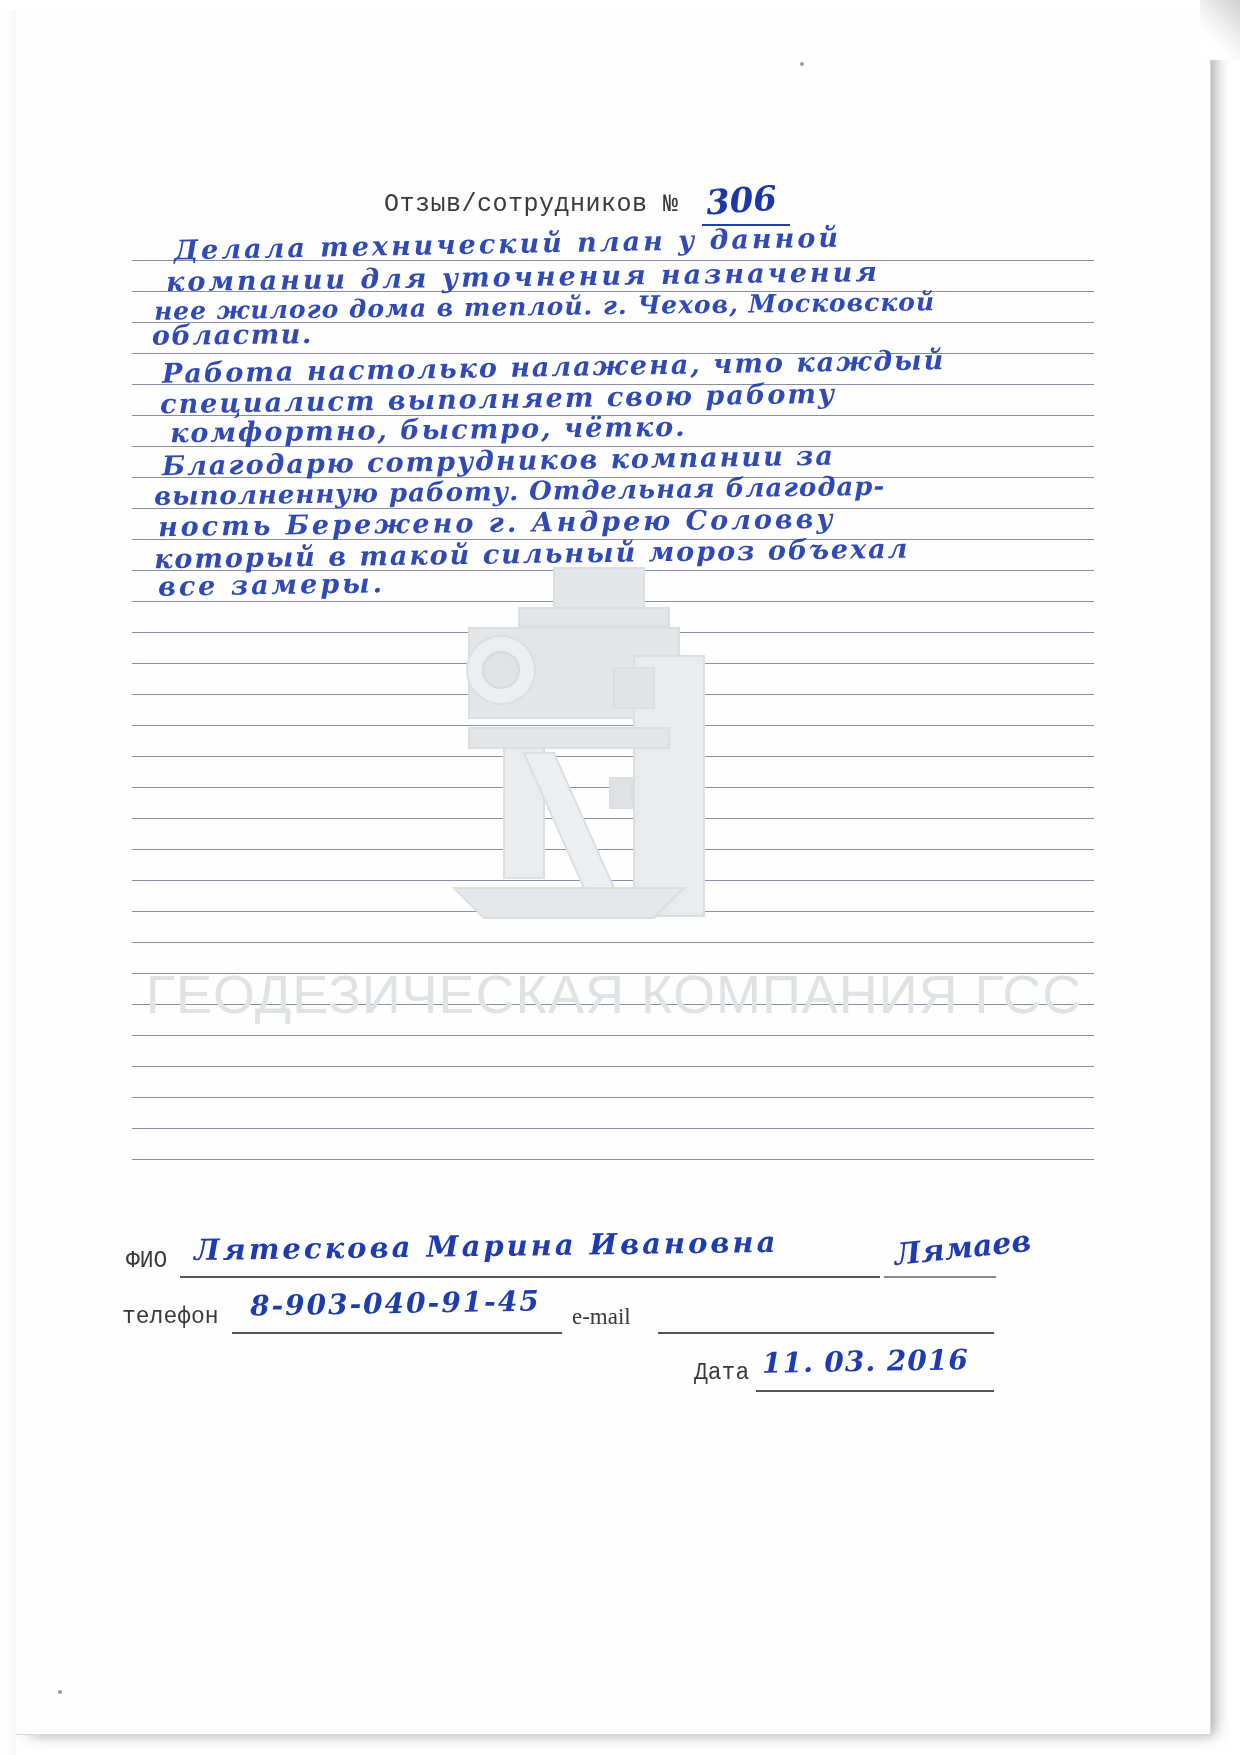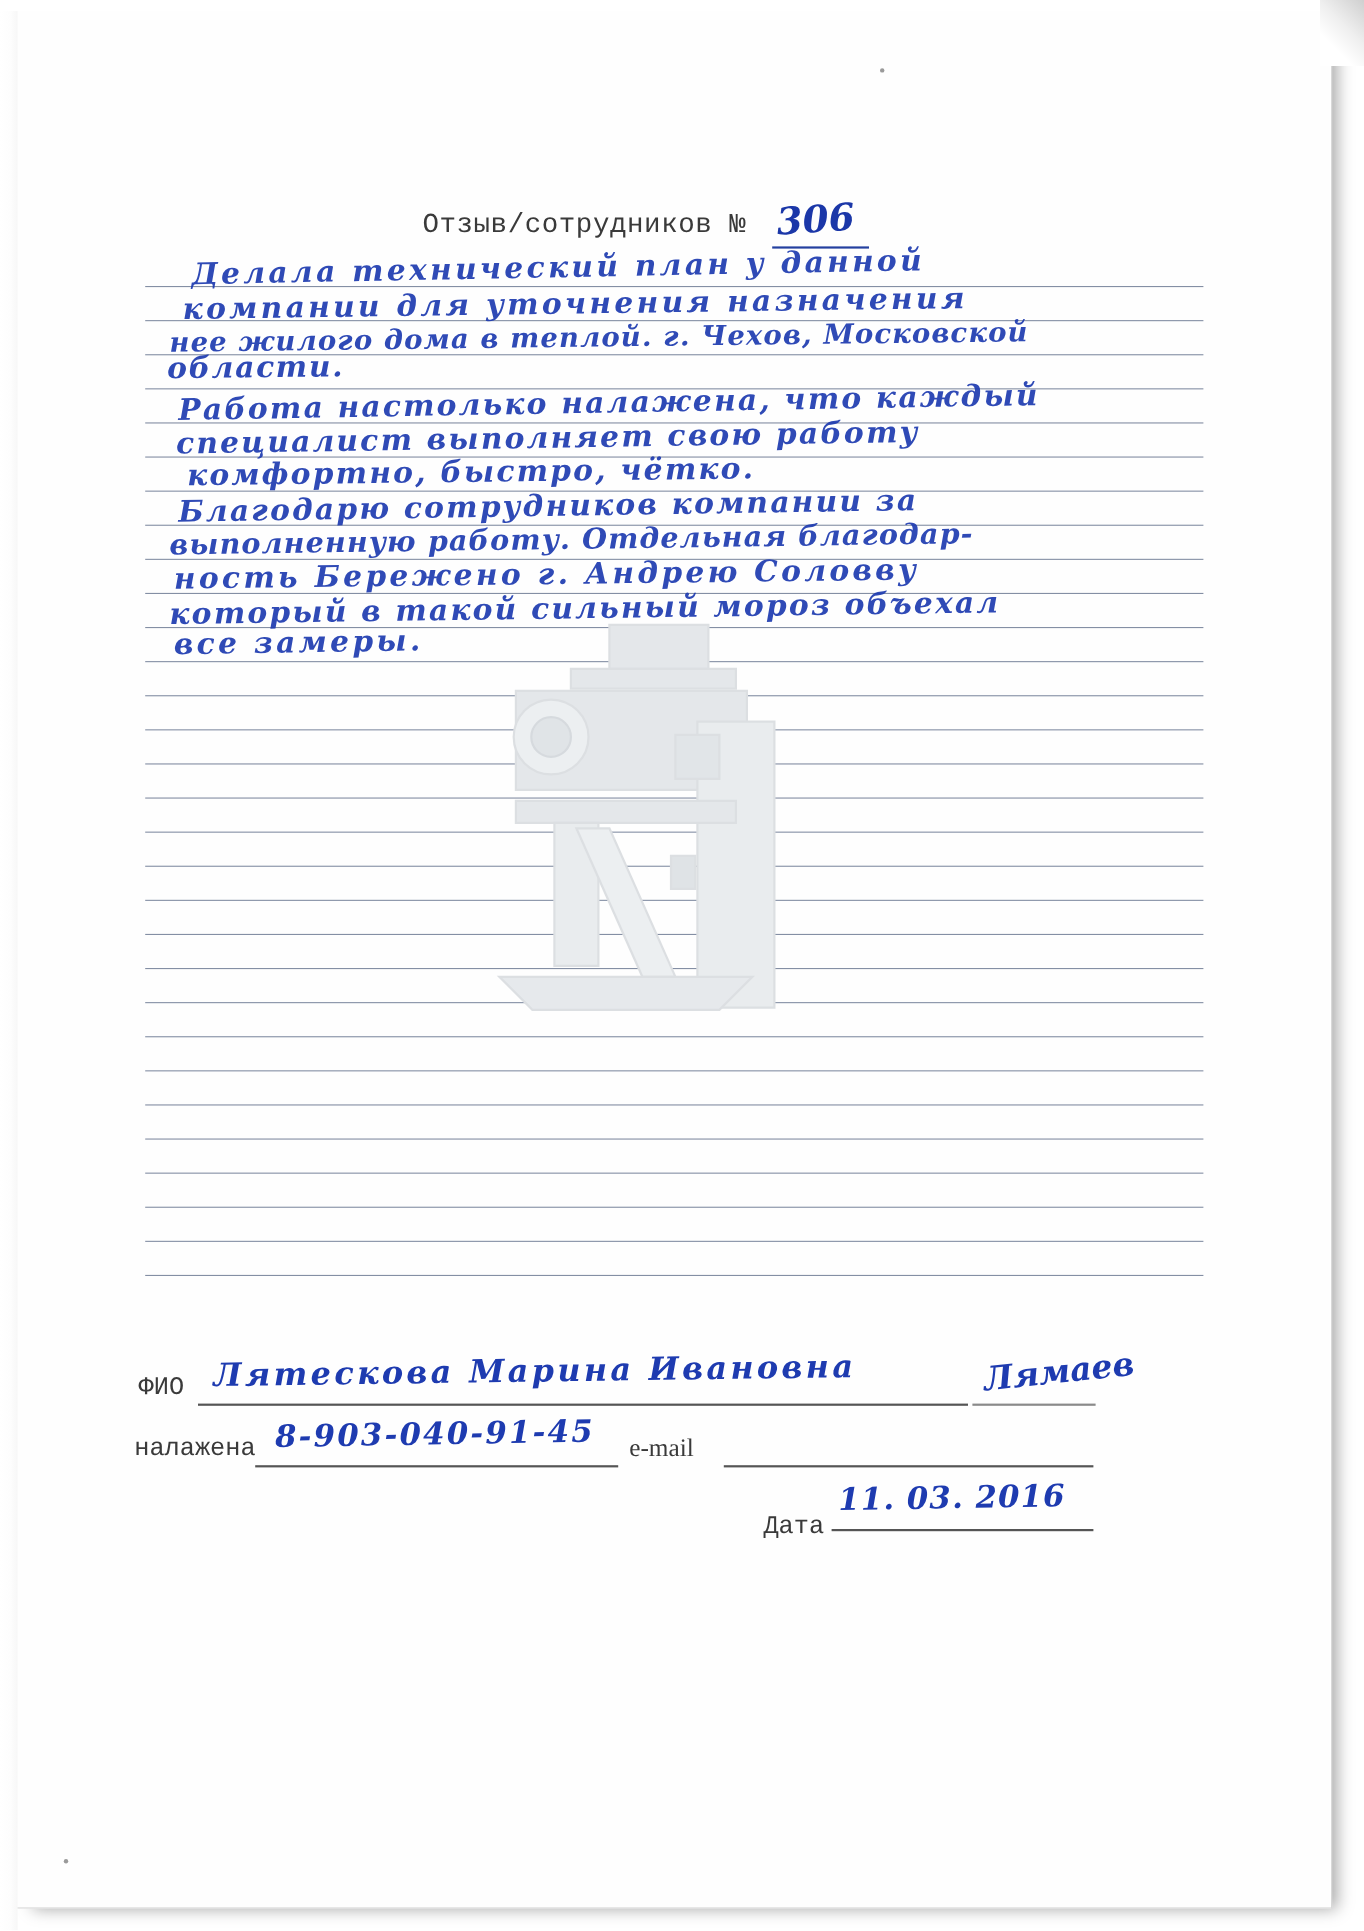--- a/index.html
+++ b/index.html
@@ -218,20 +218,21 @@
           <circle cx="487" cy="662" r="18" fill="#e0e4e7" stroke="#d6dade"></circle>
           <path d="M620 648 h70 v260 h-70 z" fill="#e9ecee"></path>
           <path d="M600 660 h40 v40 h-40 z" fill="#e1e5e8"></path>
           <path d="M455 720 h200 v20 h-200 z"></path>
           <path d="M490 740 h40 v130 h-40 z" fill="#e9ecee"></path>
           <path d="M540 745 l60 135 h-30 l-60 -135 z" fill="#eceff1"></path>
           <path d="M440 880 h230 l-30 30 h-170 z" fill="#e6e9ec"></path>
           <path d="M596 770 h22 v30 h-22 z" fill="#dfe3e6"></path>
         </g>
       </svg>
+      <div class="wm-text">ГЕОДЕЗИЧЕСКАЯ КОМПАНИЯ ГСС</div>
     </div>
 
     <div class="header-row">Отзыв/сотрудников  №</div>
     <div class="doc-number">306</div>
     <div class="num-underline"></div>
 
     <div class="hand hw-body" style="left:160px; top:222px; transform:rotate(-1.1deg); letter-spacing:3px;">Делала технический план у данной</div>
     <div class="hand hw-body" style="left:152px; top:255px; transform:rotate(-0.8deg); letter-spacing:3px;">компании для уточнения назначения</div>
     <div class="hand hw-body" style="left:140px; top:286px; transform:rotate(-0.7deg); letter-spacing:1px; font-size:25px;">нее жилого дома в теплой. г. Чехов, Московской</div>
     <div class="hand hw-body" style="left:138px; top:313px; transform:rotate(-0.6deg);">области.</div>
@@ -243,29 +244,29 @@
     <div class="hand hw-body" style="left:144px; top:501px; transform:rotate(-0.7deg); letter-spacing:3px;">ность Бережено г. Андрею Соловву</div>
     <div class="hand hw-body" style="left:140px; top:532px; transform:rotate(-0.8deg); letter-spacing:2px;">который в такой сильный мороз объехал</div>
     <div class="hand hw-body" style="left:144px; top:563px; transform:rotate(-0.9deg); letter-spacing:3px;">все замеры.</div>
 
     <div class="lbl" style="left:112px; top:1240px;">ФИО</div>
     <div class="fill-line" style="left:166px; top:1268px; width:700px;"></div>
     <div class="hand" style="left:180px; top:1224px; font-size:29px; letter-spacing:3px; transform:rotate(-0.8deg); font-weight:bold;">Лятескова Марина Ивановна</div>
     <div class="sig" style="left:880px; top:1222px; font-size:30px; transform:rotate(-6deg);">Лямаев</div>
     <div class="fill-line" style="left:870px; top:1268px; width:112px; opacity:0.55;"></div>
 
-    <div class="lbl" style="left:108px; top:1296px;">налажена</div>
+    <div class="lbl" style="left:108px; top:1296px;">телефон</div>
     <div class="fill-line" style="left:218px; top:1324px; width:330px;"></div>
     <div class="hand" style="left:236px; top:1282px; font-size:28px; letter-spacing:2px; transform:rotate(-1deg); font-weight:bold;">8-903-040-91-45</div>
 
     <div class="lbl" style="left:558px; top:1296px;font-family:Liberation Serif, serif;">e-mail</div>
     <div class="fill-line" style="left:644px; top:1324px; width:336px;"></div>
     <div class="hand" style="left:660px; top:1284px; font-size:28px;"></div>
 
-    <div class="lbl" style="left:680px; top:1352px;margin-top:15px;">Дата</div>
+    <div class="lbl" style="left:680px; top:1352px;">Дата</div>
     <div class="fill-line" style="left:742px; top:1382px; width:238px;"></div>
     <div class="hand" style="left:748px; top:1340px; font-size:28px; letter-spacing:1px; transform:rotate(-1deg); font-weight:bold;">11. 03. 2016</div>
 
   </div>
 
   <div class="scan-edge-left"></div>
   <div class="scan-edge-top"></div>
   <div class="scan-corner-tr"></div>
   <div class="dot" style="left:800px; top:62px;"></div>
   <div class="dot" style="left:58px; top:1690px;"></div>

